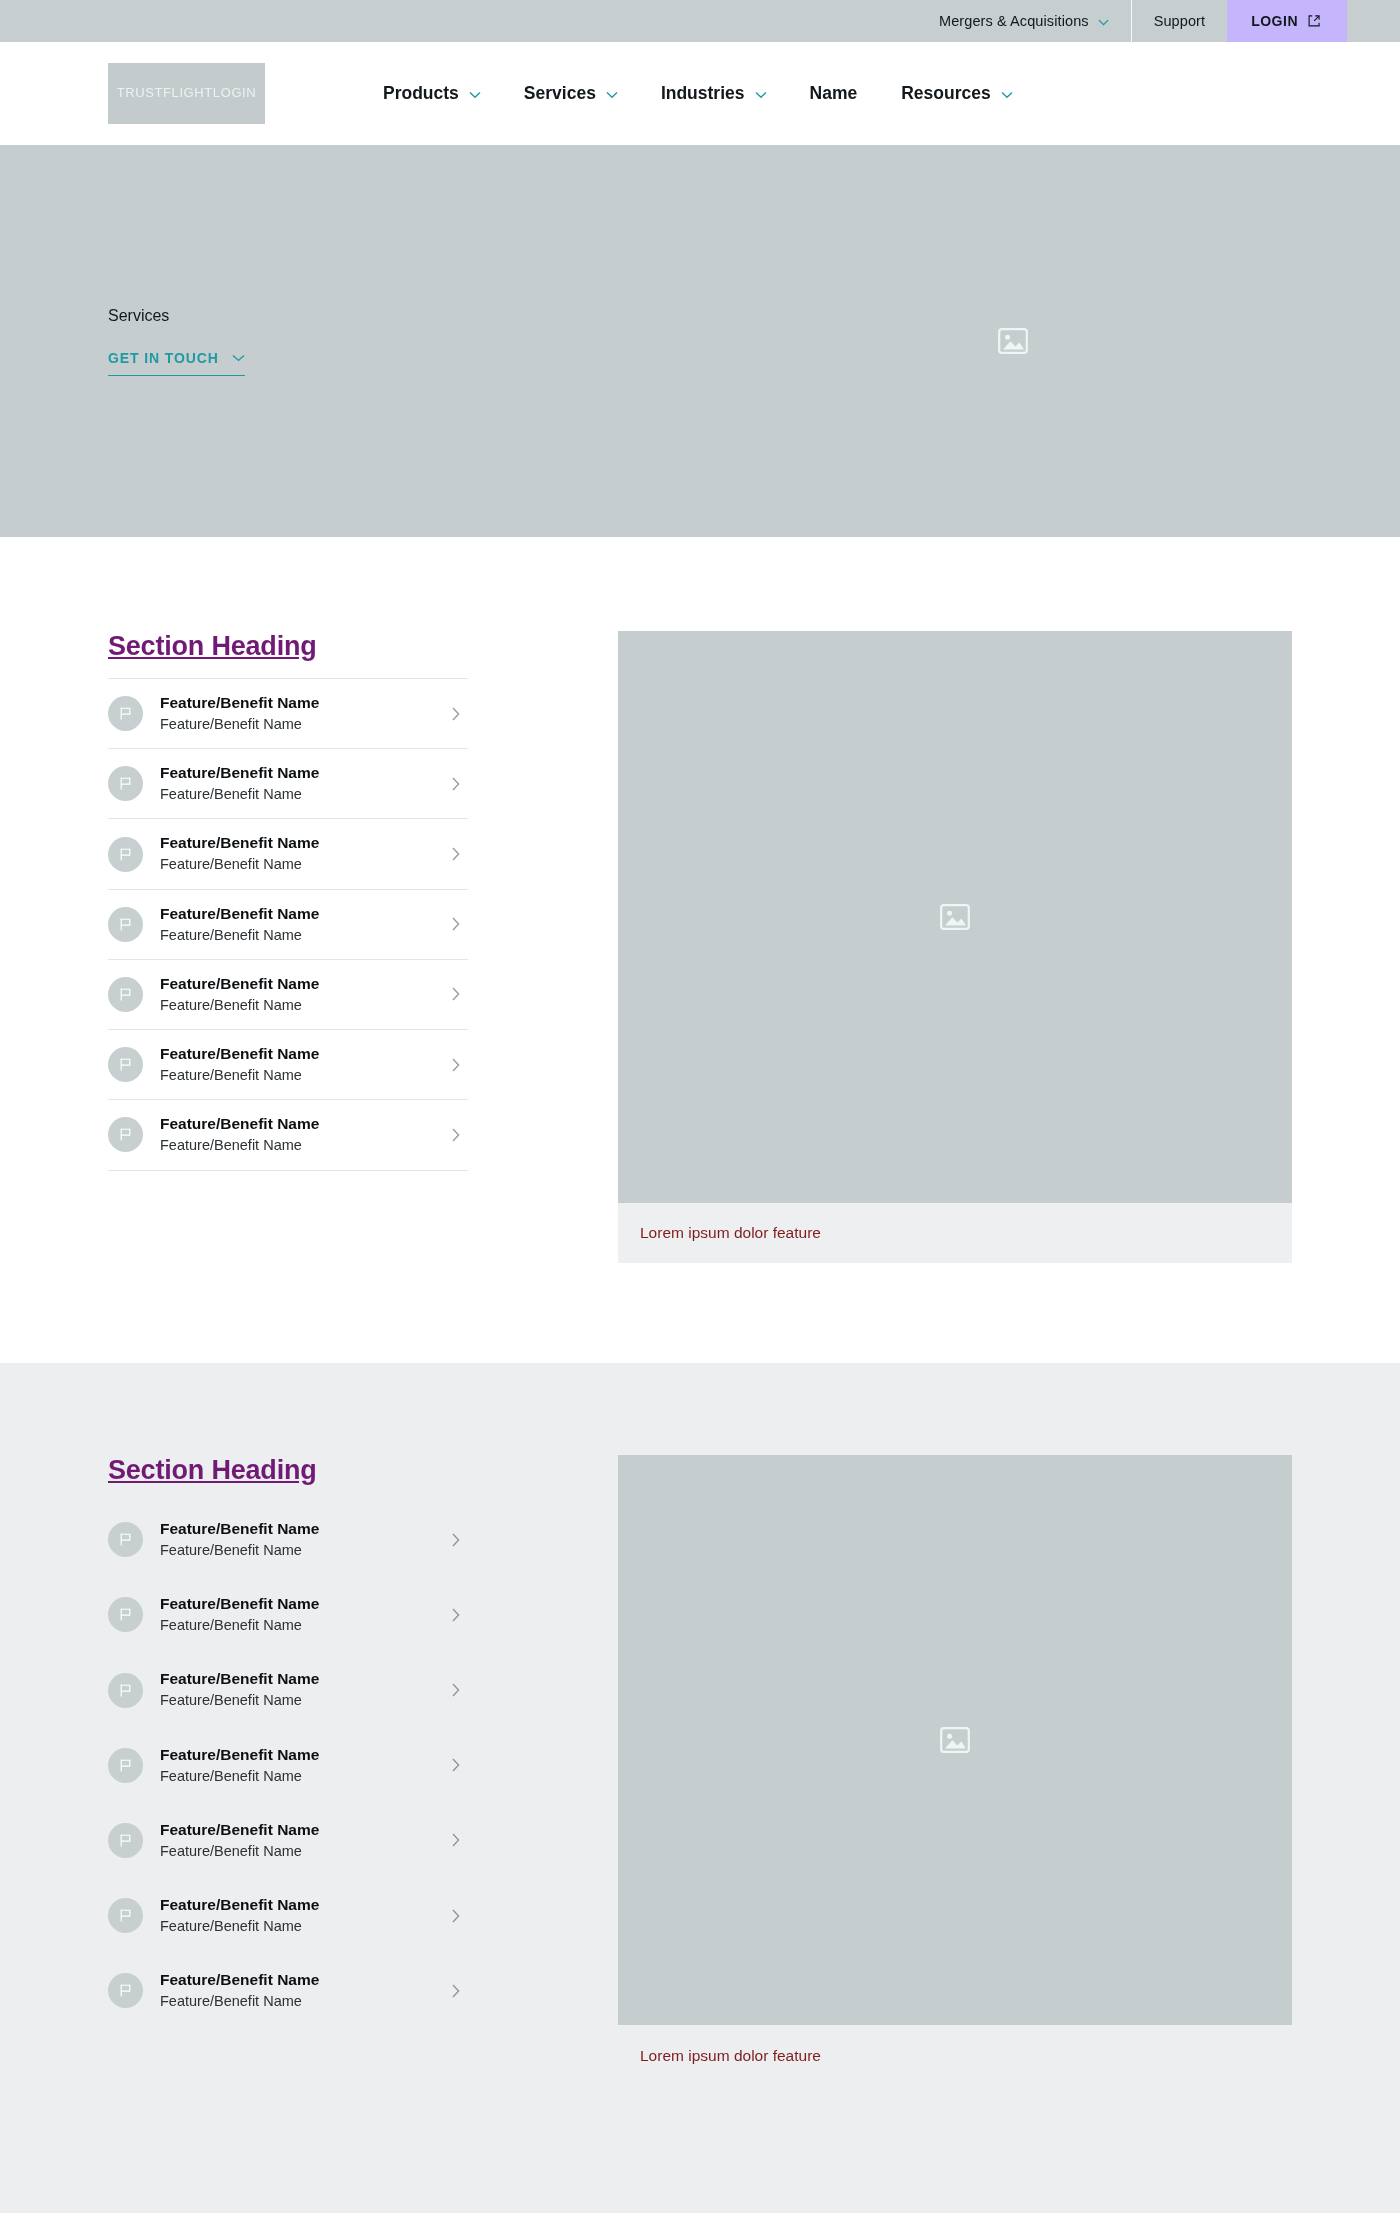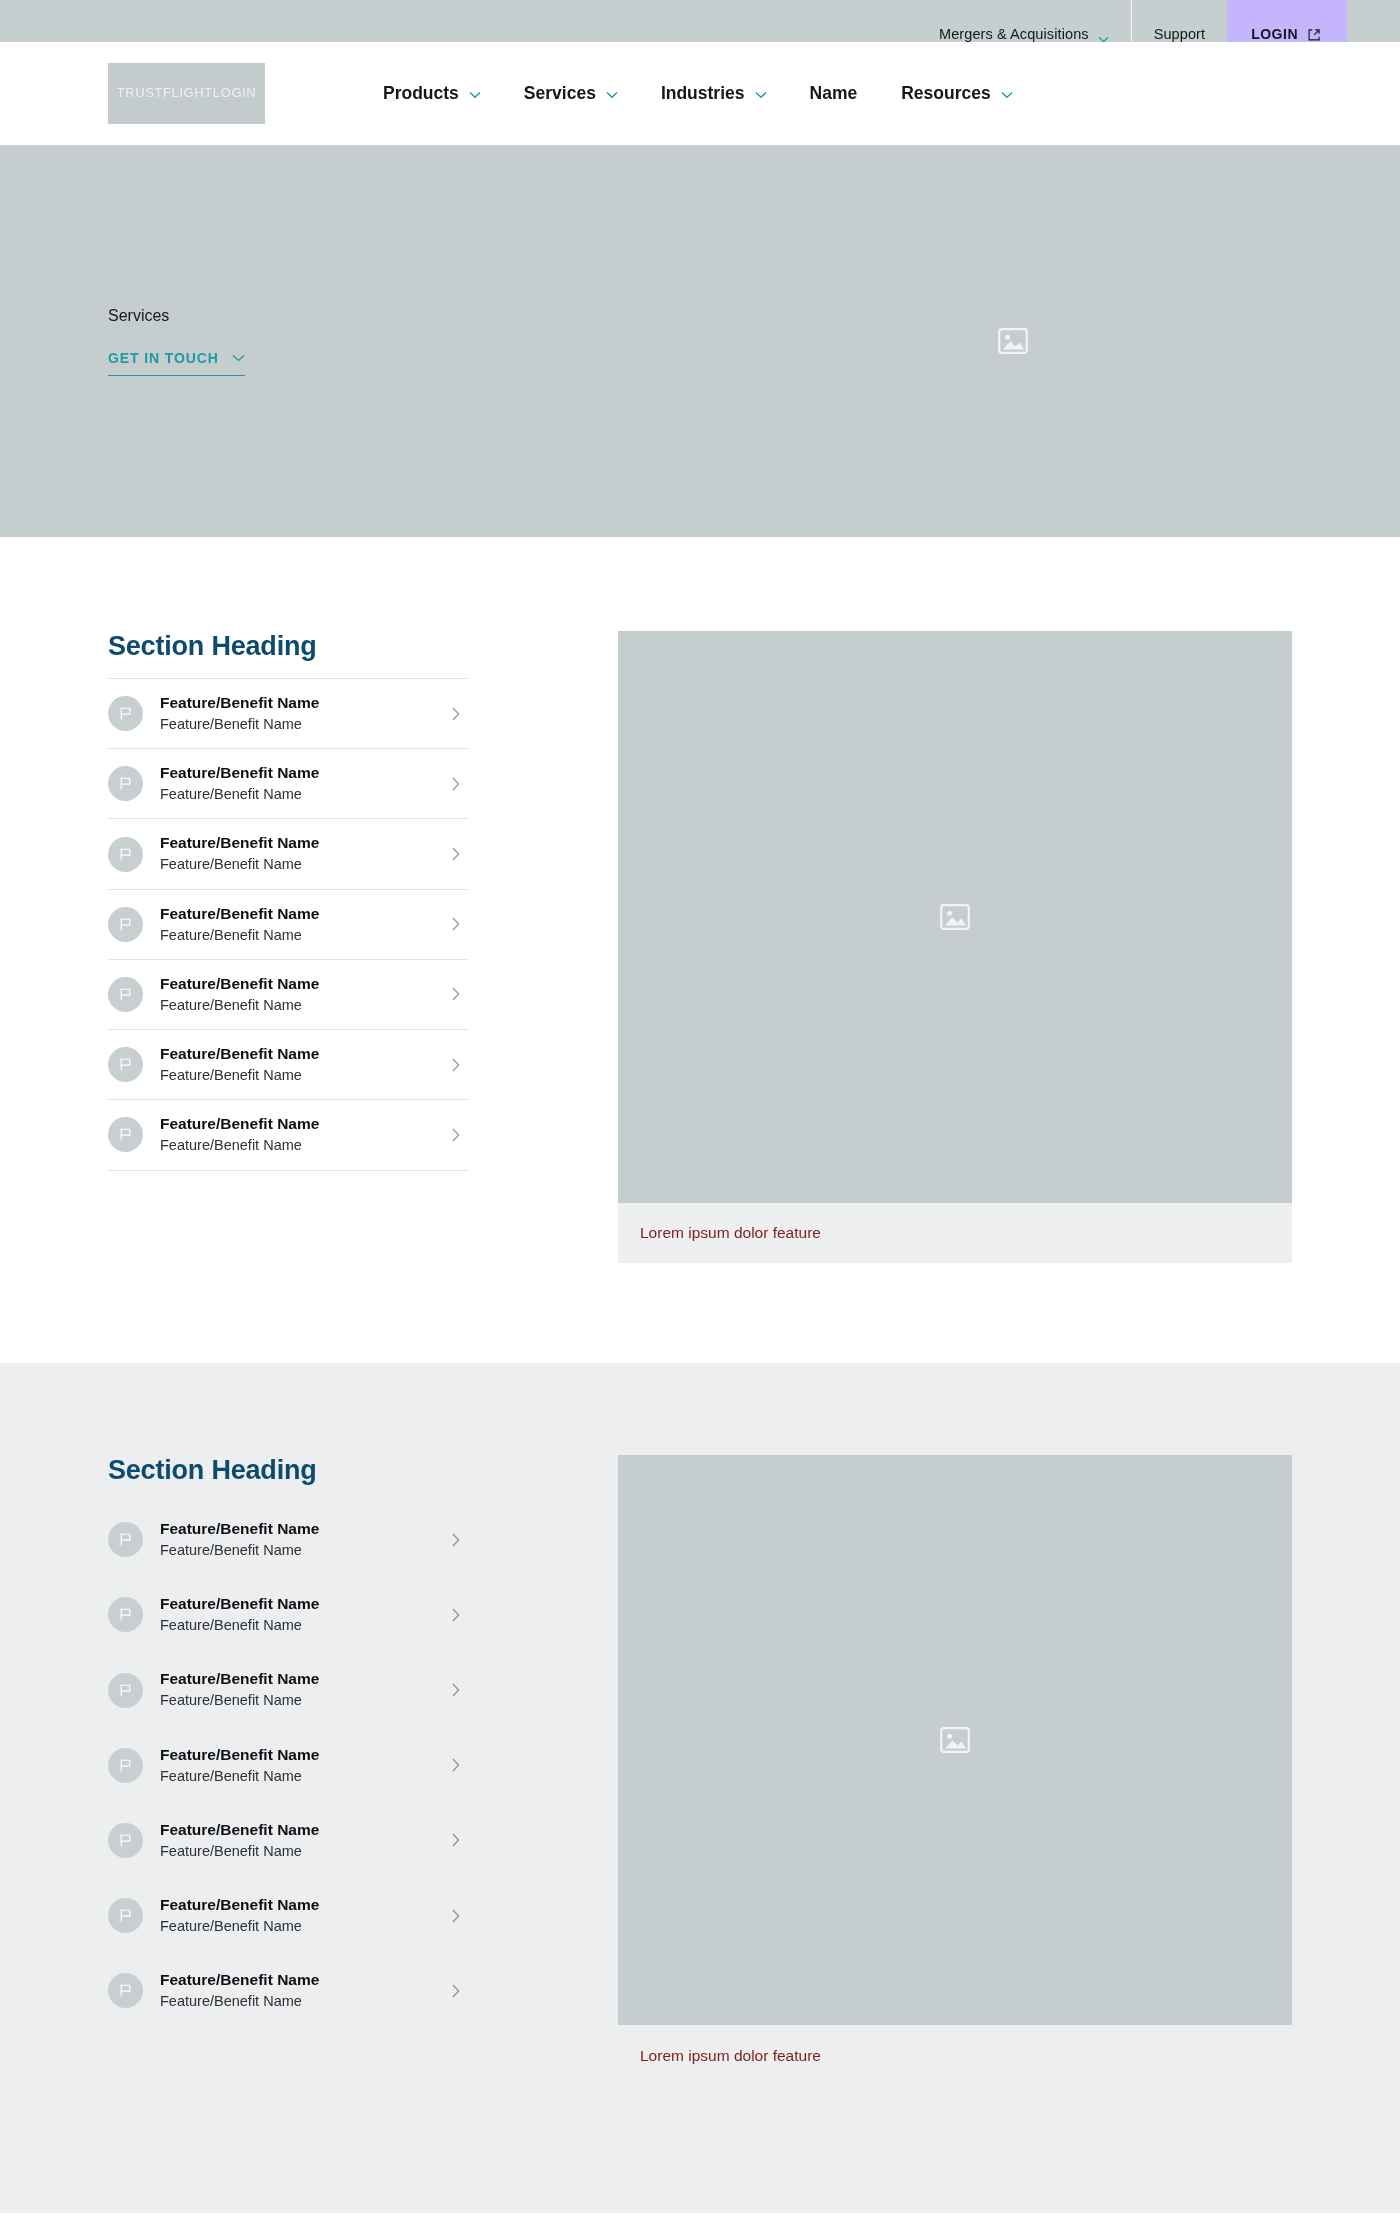--- a/index.html
+++ b/index.html
@@ -17,21 +17,21 @@
   
   .utility-bar {
     height: 42px;
     background: #c7cecf;
     display: flex;
     justify-content: flex-end;
     align-items: stretch;
   }
   .util-item {
     display: flex;
-    align-items: flex-end;
+    align-items: center;
     gap: 9px;
     padding: 0 22px;
     font-size: 14.5px;
     font-weight: 500;
     color: #13181c;
     letter-spacing: .1px;
     white-space: nowrap;
     cursor: pointer;
   }
   .util-sep { width: 1px; background: #ffffff; opacity: .85; }
@@ -171,22 +171,23 @@
     align-items: flex-start;
     gap: 0;
   }
   .col-left { width: 360px; flex: none; }
   .col-right { flex: 1; margin-left: 150px; }
 
   .section-heading {
     font-size: 27px;
     font-weight: 700;
     letter-spacing: -.2px;
-    color: #0c4a6e;
+    color: #701a75;
     margin-bottom: 16px;
+    text-decoration: underline;
   }
   .list-divided .feature-item { border-top: 1px solid #e2e4e6; }
   .list-divided .feature-item:last-child { border-bottom: 1px solid #e2e4e6; }
 
   .feature-item {
     display: flex;
     align-items: center;
     gap: 17px;
     padding: 14px 0;
     cursor: pointer;

